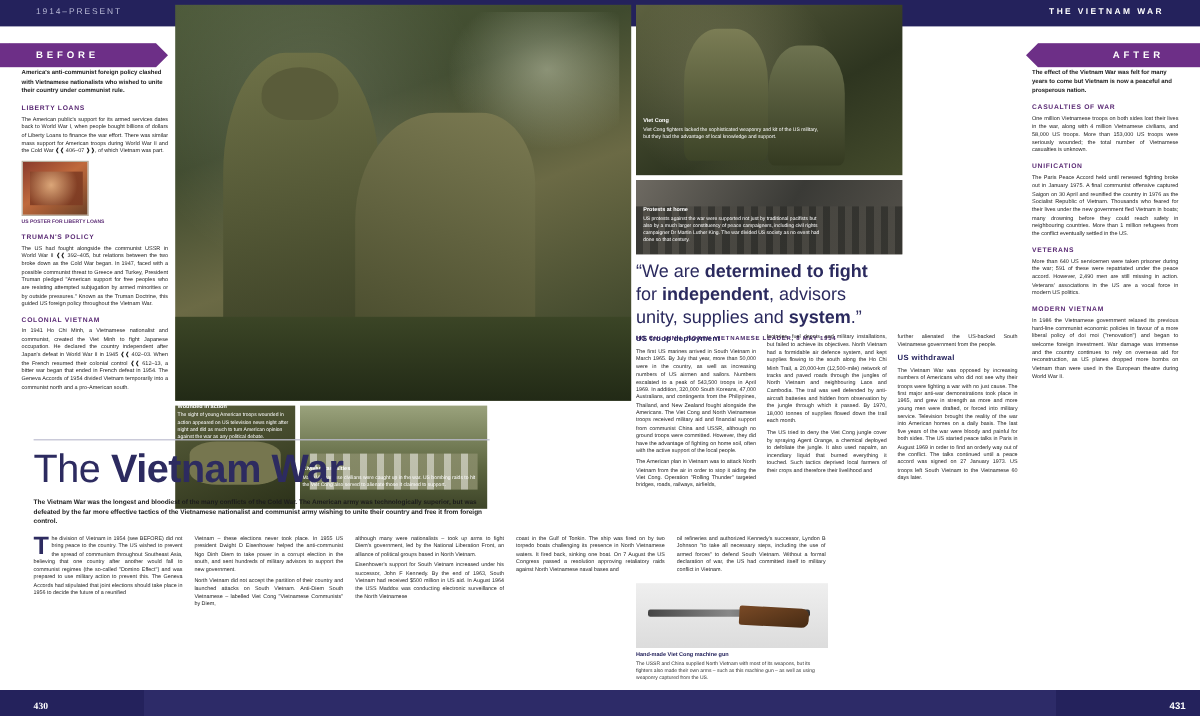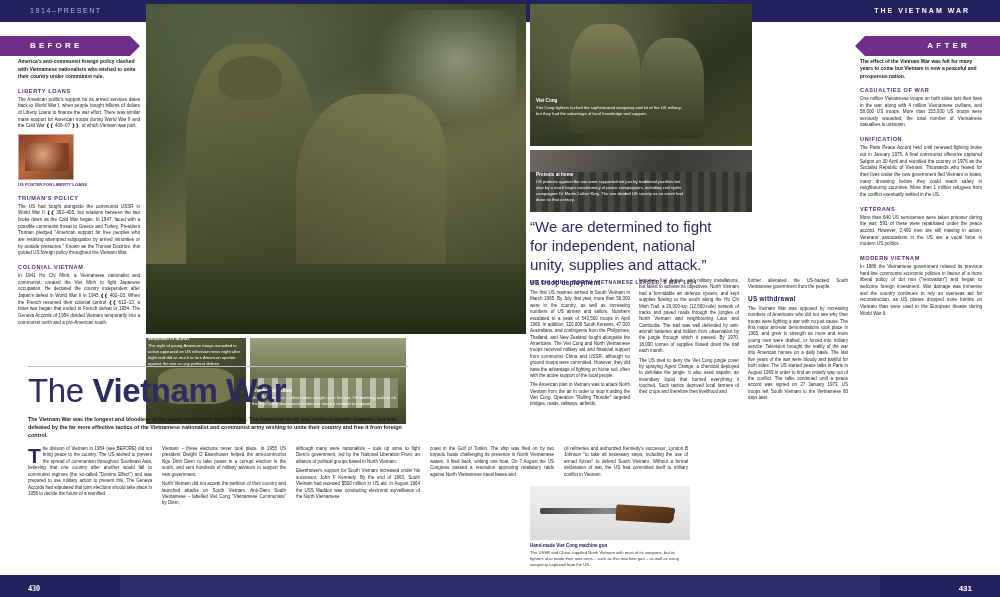--- a/index.html
+++ b/index.html
@@ -227,21 +227,21 @@
   
   .quote {
     position: absolute;
     left: 530px; top: 218px; width: 318px;
     color: #24225c;
   }
   .quote .q-text {
     font-size: 15px; line-height: 1.25; font-weight: 300;
     color: #2b2a5e;
   }
-  .quote .q-text b { font-weight: normal; }
+  .quote .q-text b { font-weight: bold; }
   .quote .q-src {
     margin-top: 5px; font-size: 5px; font-weight: bold;
     letter-spacing: .6px; color:#4a2a6b;
   }
 
   
   .mid-cols {
     position: absolute;
     left: 530px; top: 278px; width: 318px;
     display: flex; gap: 9px;
@@ -312,21 +312,21 @@
   
   .footer {
     position: absolute; bottom: 0; left: 0; width: 1000px; height: 22px;
     background: #24225c;
   }
   .folio {
     position: absolute; bottom: 4px;
     font-size: 8px; color: #ffffff; font-weight: bold;
   }
   .folio.l { left: 28px; font-family: Liberation Serif, serif; }
-  .folio.r { right: 28px; }
+  .folio.r { right: 12px; }
   .footer-accent {
     position:absolute; bottom: 0; left: 120px; width: 760px; height: 22px;
     background: #2d2b68;
   }
 </style>
 </head>
 <body>
 
 <div class="page">
 
@@ -415,22 +415,22 @@
     <div class="row"></div>
   </div>
   <div class="photo-caption cap-civ">
     <span class="cap-title">Civilian casualties</span>
     <span>Many Vietnamese civilians were caught up in the war. US bombing raids to hit the Viet Cong also served to alienate those it claimed to support.</span>
   </div>
 
   <div class="quote">
     <div class="q-text">
       <span>“</span><span>We are </span><b>determined to fight</b><br>
-      <span>for </span><b>independent</b><span>, national</span><br>
-      <span>unity, supplies and </span><b>attack</b><span>.</span><span>”</span>
+      <span>for </span><b>independent</b><span>, advisors</span><br>
+      <span>unity, supplies and </span><b>system</b><span>.</span><span>”</span>
     </div>
     <div class="q-src">HO CHI MINH, NORTH VIETNAMESE LEADER, 8 MAY 1954</div>
   </div>
 
   <div class="mid-cols">
     <div class="col">
       <h5>US troop deployment</h5>
       <p>The first US marines arrived in South Vietnam in March 1965. By July that year, more than 50,000 were in the country, as well as increasing numbers of US airmen and sailors. Numbers escalated to a peak of 543,500 troops in April 1969. In addition, 320,000 South Koreans, 47,000 Australians, and contingents from the Philippines, Thailand, and New Zealand fought alongside the Americans. The Viet Cong and North Vietnamese troops received military aid and financial support from communist China and USSR, although no ground troops were committed. However, they did have the advantage of fighting on home soil, often with the active support of the local people.</p>
       <p>The American plan in Vietnam was to attack North Vietnam from the air in order to stop it aiding the Viet Cong. Operation "Rolling Thunder" targeted bridges, roads, railways, airfields,</p>
     </div>

